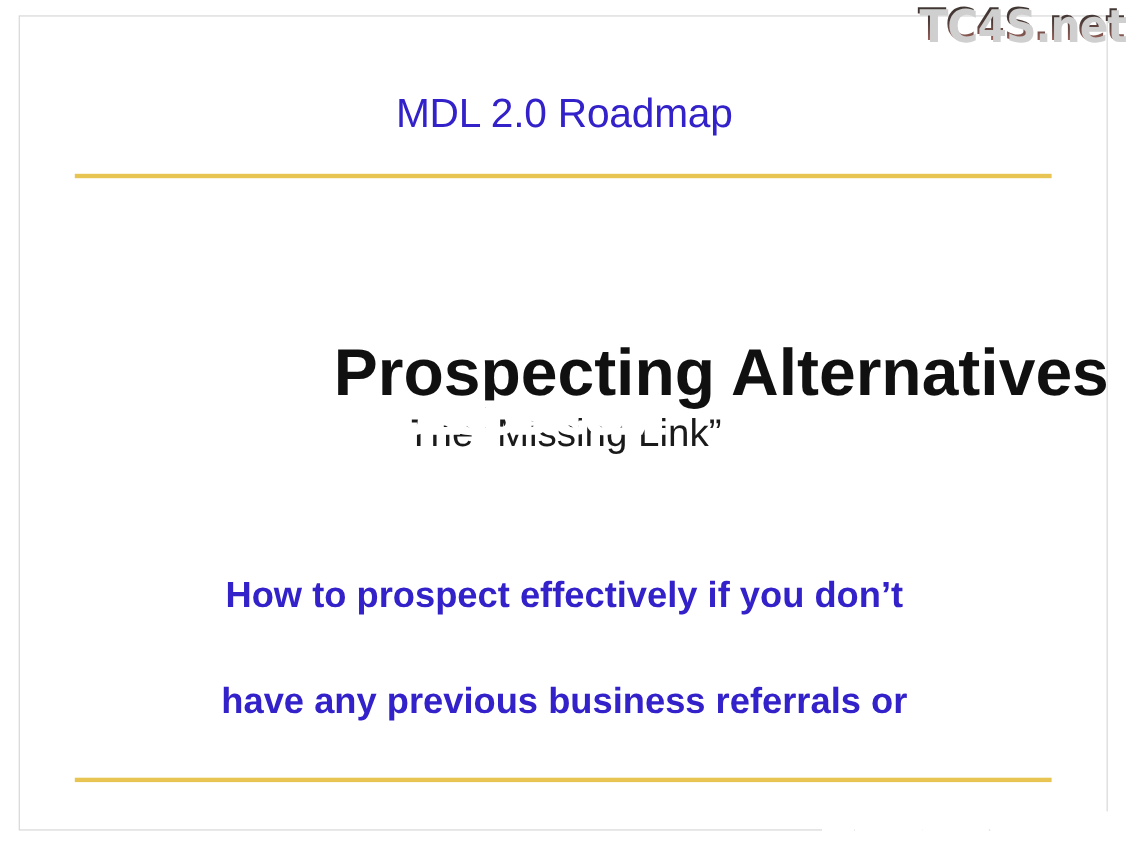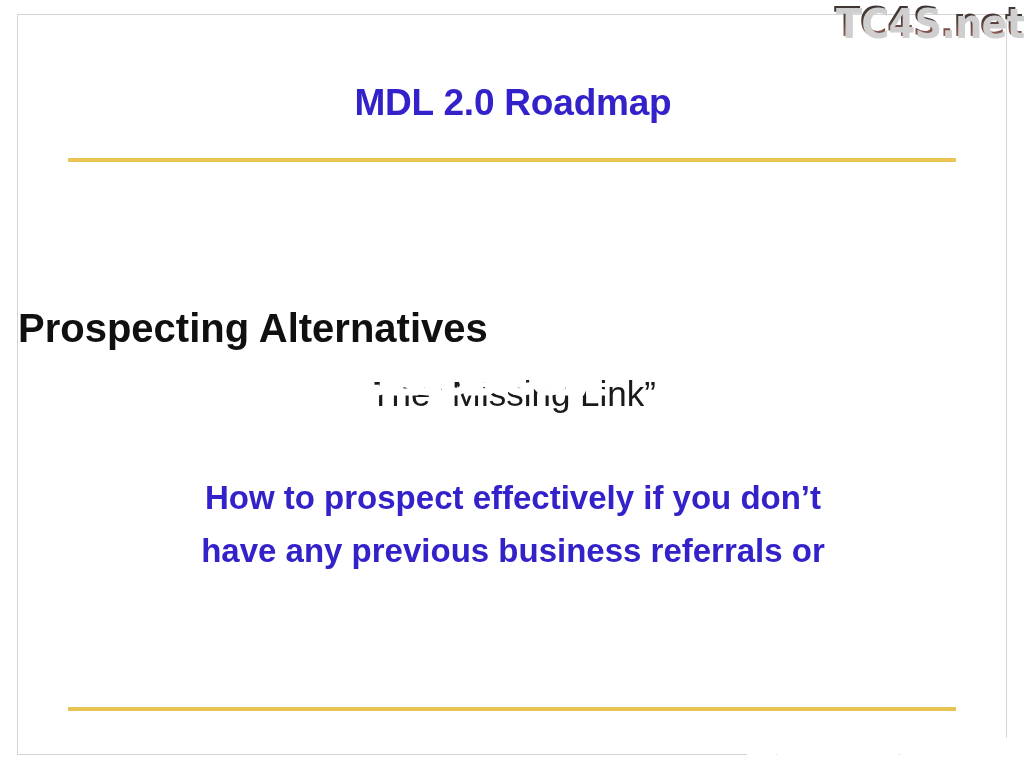--- a/index.html
+++ b/index.html
@@ -31,21 +31,21 @@
   }
 
   
   #slide-title {
     position: absolute;
     left: 0;
     top: 68px;
     width: 990px;
     text-align: center;
     font-size: 37px;
-    font-weight: bold;
+    font-weight: normal;
     color: #3322c9;
     letter-spacing: -0.2px;
     line-height: 1.1;
     white-space: nowrap;
   }
 
   
   .gold-rule {
     position: absolute;
     left: 50px;
@@ -55,22 +55,22 @@
   }
   #divider-top    { top: 143px; }
   #divider-bottom { top: 692px; }
 
   
   #main-heading {
     position: absolute;
     left: 0;
     top: 292px;
     width: 990px;
-    text-align: left;
-    font-size: 40px;
+    text-align: right;
+    font-size: 60px;
     font-weight: 600;
     color: #101010;
     line-height: 1.05;
     white-space: nowrap;
   }
 
   
   #sub-heading {
     position: absolute;
     left: 0;
@@ -89,21 +89,21 @@
     position: absolute;
     left: 95px;
     top: 456px;
     width: 800px;
     text-align: center;
     font-size: 33px;
     font-weight: bold;
     color: #3322c9;
     line-height: 1.62;
   }
-  #body-text .line { display: block; white-space: nowrap; }
+  #body-text .line { display: block; white-space: nowrap; margin-top: 43px; }
 
   
 
   
   #watermark-tc4s {
     position: absolute;
     right: 2px;
     top: 2px;
     font-family: "DejaVu Sans", sans-serif;
     font-size: 41px;

